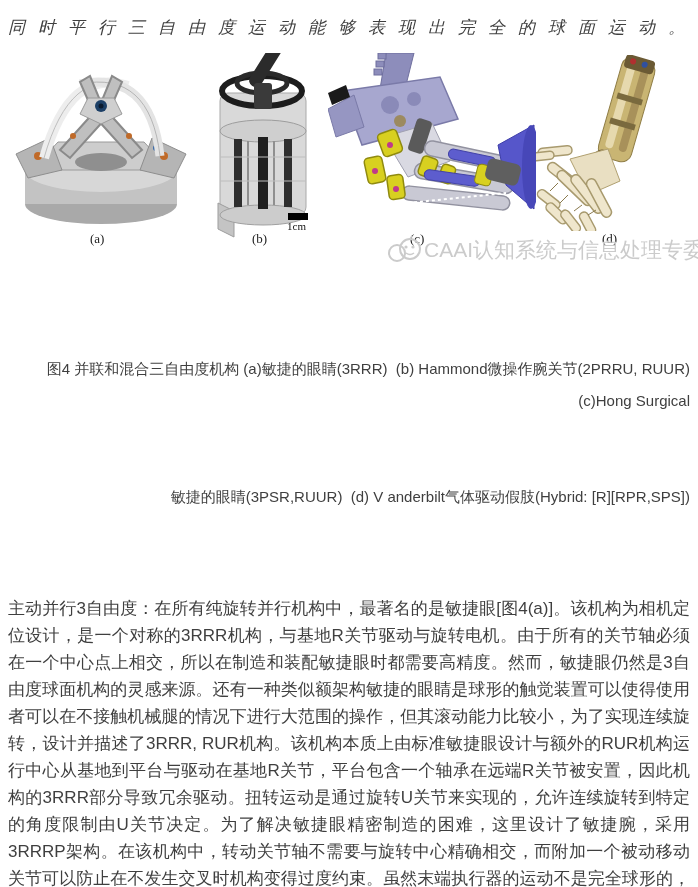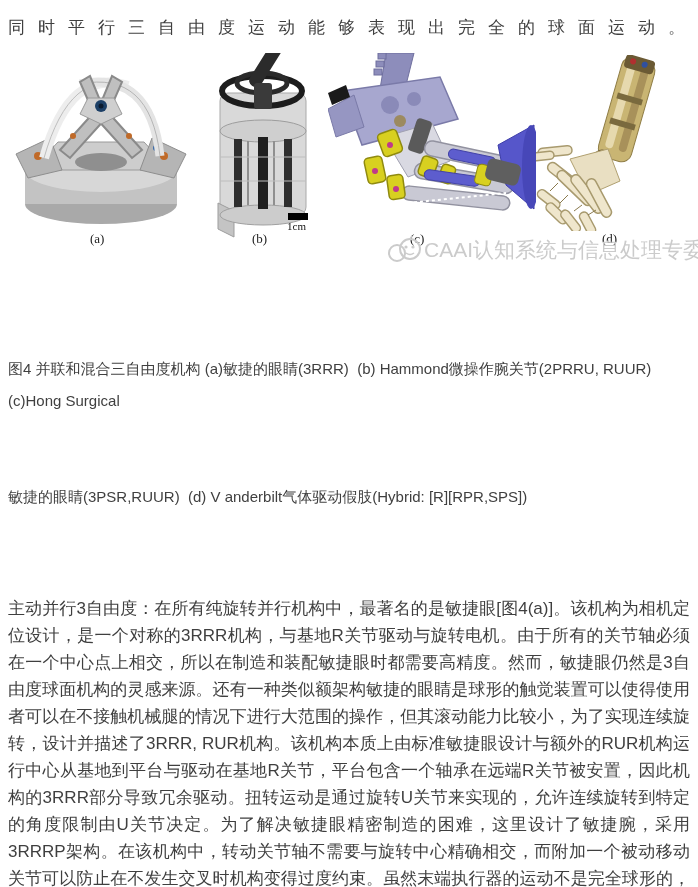--- a/index.html
+++ b/index.html
@@ -8,20 +8,21 @@
     font-family: "Liberation Sans", "DejaVu Sans", sans-serif;
     color: #3f3f3f;
   }
   .page { padding: 0 8px; }
 
   .intro-line {
     margin-top: 14px;
     font-size: 17px; line-height: 27px;
     letter-spacing: 13px; white-space: nowrap;
     color: #3f3f3f;
+    font-style: italic;
   }
 
   .figure-panel { position: relative; height: 214px; margin-top: 12px; }
   .subimg { position: absolute; }
   .img-a { left: 2px;   top: 5px; }
   .img-b { left: 196px; top: 0; }
   .img-c { left: 320px; top: 0; }
   .img-d { left: 528px; top: 2px; }
 
   .sublabel {
@@ -33,21 +34,21 @@
   .lbl-c { left: 402px; } .lbl-d { left: 594px; }
 
   .watermark {
     position: absolute; left: 378px; top: 182px;
     display: flex; align-items: center; gap: 2px;
     color: #cbcbcb; font-size: 21px; white-space: nowrap;
     pointer-events: none;
   }
 
   .caption {
-    margin-top: 22px; text-align: left;
+    margin-top: 22px; text-align: right;
     font-size: 15px; line-height: 32px;
     color: #3f3f3f; white-space: pre-wrap;
   }
 
   .body-para {
     font-size: 17px; line-height: 27px; color: #3f3f3f;
     text-align: justify; text-align-last: left;
     margin: 0;
   }
   .para-1 { margin-top: 18px; }

